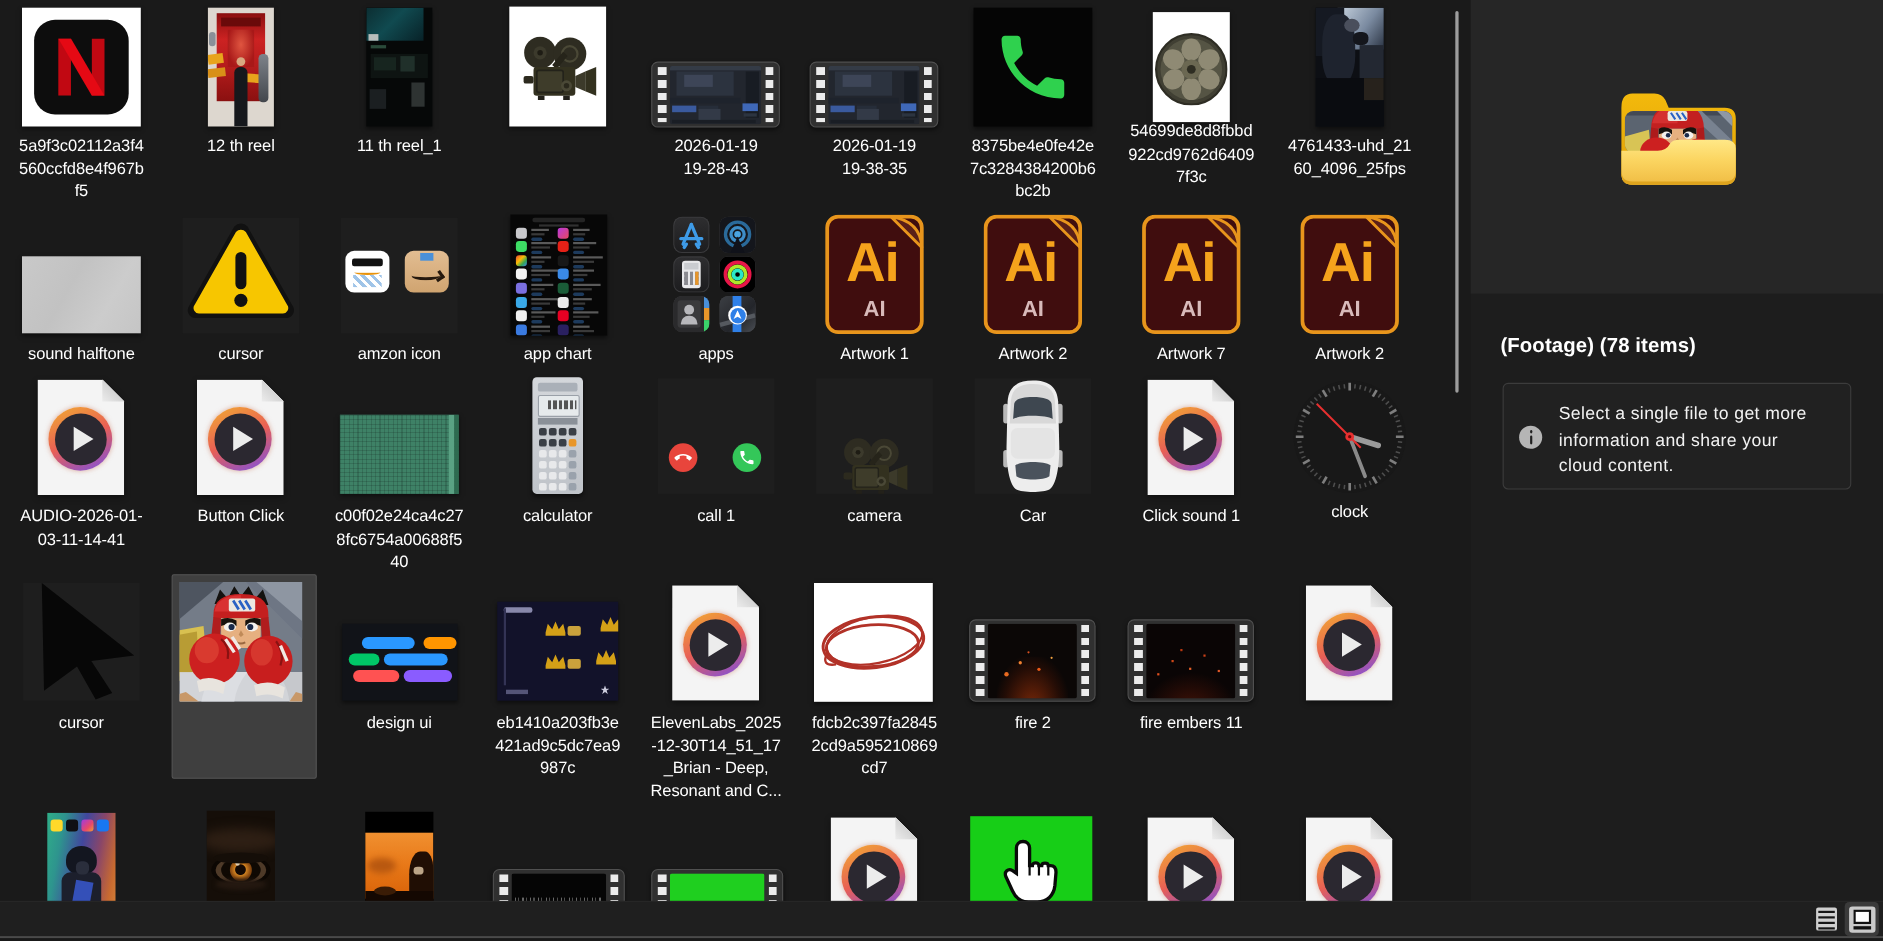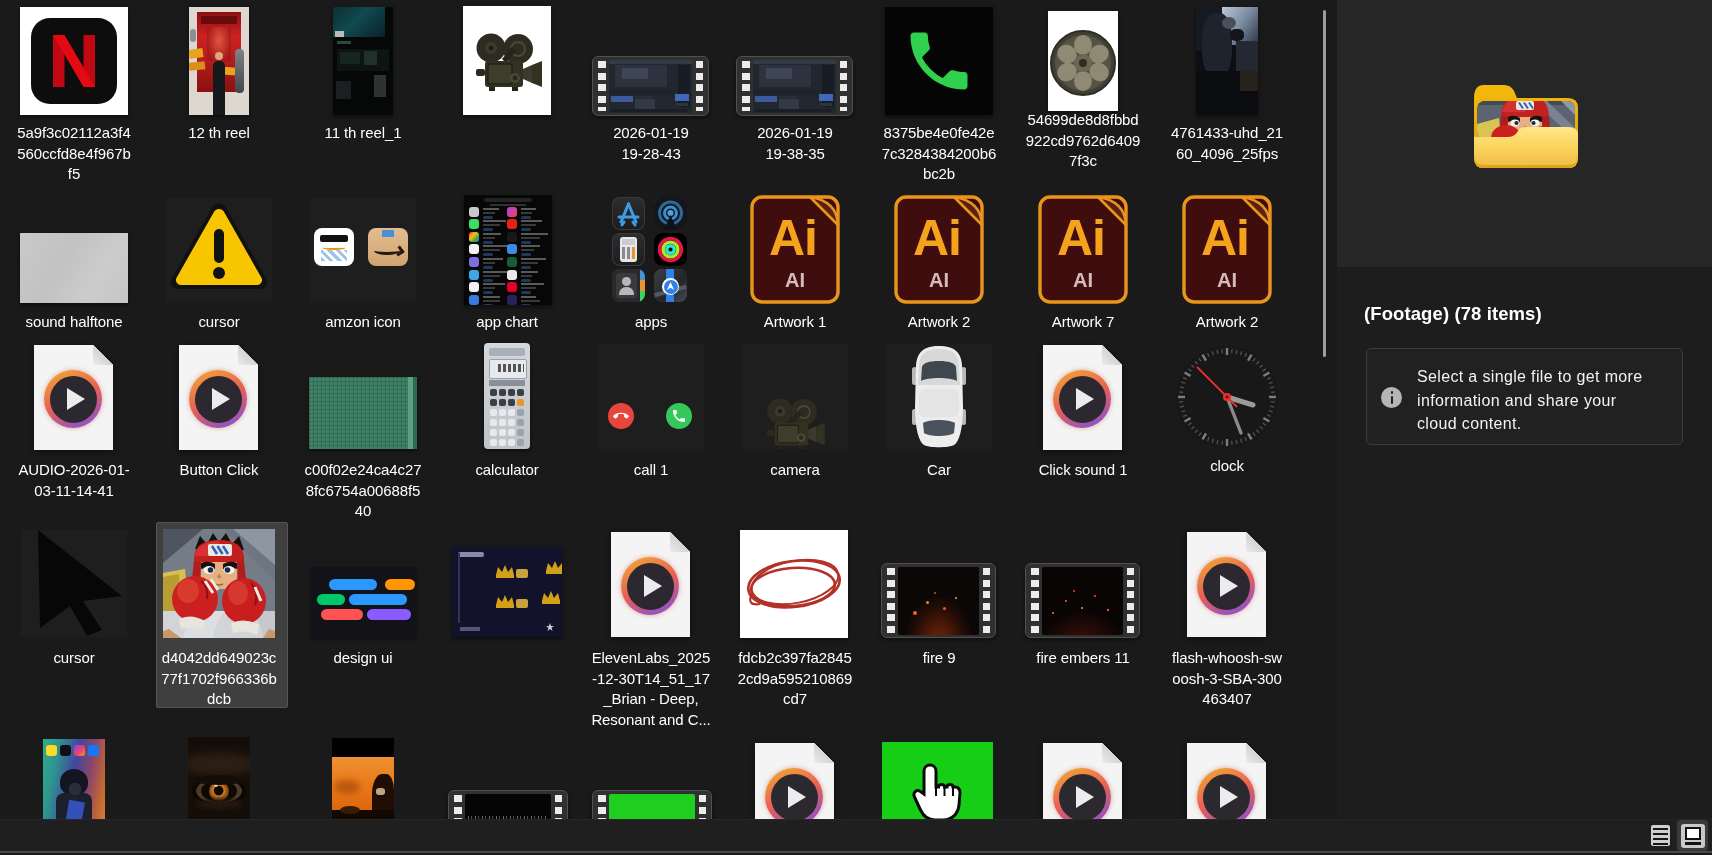--- a/index.html
+++ b/index.html
@@ -39,27 +39,26 @@
     <div class="lb" style="left:2px;top:460px">AUDIO-2026-01-<br>03-11-14-41</div>
     <div class="lb" style="left:147px;top:460px">Button Click</div>
     <div class="lb" style="left:291px;top:460px">c00f02e24ca4c27<br>8fc6754a00688f5<br>40</div>
     <div class="lb" style="left:435px;top:460px">calculator</div>
     <div class="lb" style="left:579px;top:460px">call 1</div>
     <div class="lb" style="left:723px;top:460px">camera</div>
     <div class="lb" style="left:867px;top:460px">Car</div>
     <div class="lb" style="left:1011px;top:460px">Click sound 1</div>
     <div class="lb" style="left:1155px;top:456px">clock</div>
     <div class="lb" style="left:2px;top:648px">cursor</div>
-    <div class="lb" style="left:147px;top:648px">d4042dd649023c<br>77f1702f966336b<br>dcb</div>
     <div class="lb" style="left:291px;top:648px">design ui</div>
+    <div class="lb" style="left:435px;top:648px">eb1410a203fb3e<br>421ad9c5dc7ea9<br>987c</div>
     <div class="lb" style="left:579px;top:648px">ElevenLabs_2025<br>-12-30T14_51_17<br>_Brian - Deep,<br>Resonant and C...</div>
     <div class="lb" style="left:723px;top:648px">fdcb2c397fa2845<br>2cd9a595210869<br>cd7</div>
-    <div class="lb" style="left:867px;top:648px">fire 9</div>
+    <div class="lb" style="left:867px;top:648px">fire 2</div>
     <div class="lb" style="left:1011px;top:648px">fire embers 11</div>
-    <div class="lb" style="left:1155px;top:648px">flash-whoosh-sw<br>oosh-3-SBA-300<br>463407</div>
 <div class="card sh" style="left:20px;top:7px;width:108px;height:108px">
 <div style="position:absolute;left:11px;top:11px;width:86px;height:86px;background:#0d0d0d;border-radius:19px"></div>
 <svg style="position:absolute;left:31px;top:28px" width="46" height="52" viewBox="0 0 46 52">
 <rect x="2" y="0" width="11.5" height="52" fill="#c10812"></rect>
 <rect x="32.5" y="0" width="11.5" height="52" fill="#c10812"></rect>
 <path d="M2 0 L13.5 0 L44 52 L32.5 52 Z" fill="#e50914"></path>
 </svg>
     </div>
     <div class="sh" style="position:absolute;left:189px;top:7px;width:60px;height:108px;overflow:hidden;background:#ddd7cf">
 <div style="position:absolute;left:8px;top:5px;width:44px;height:80px;background:linear-gradient(180deg,#8a0f0f,#c22 30%,#b51c1c 60%,#8a1010)"></div>

